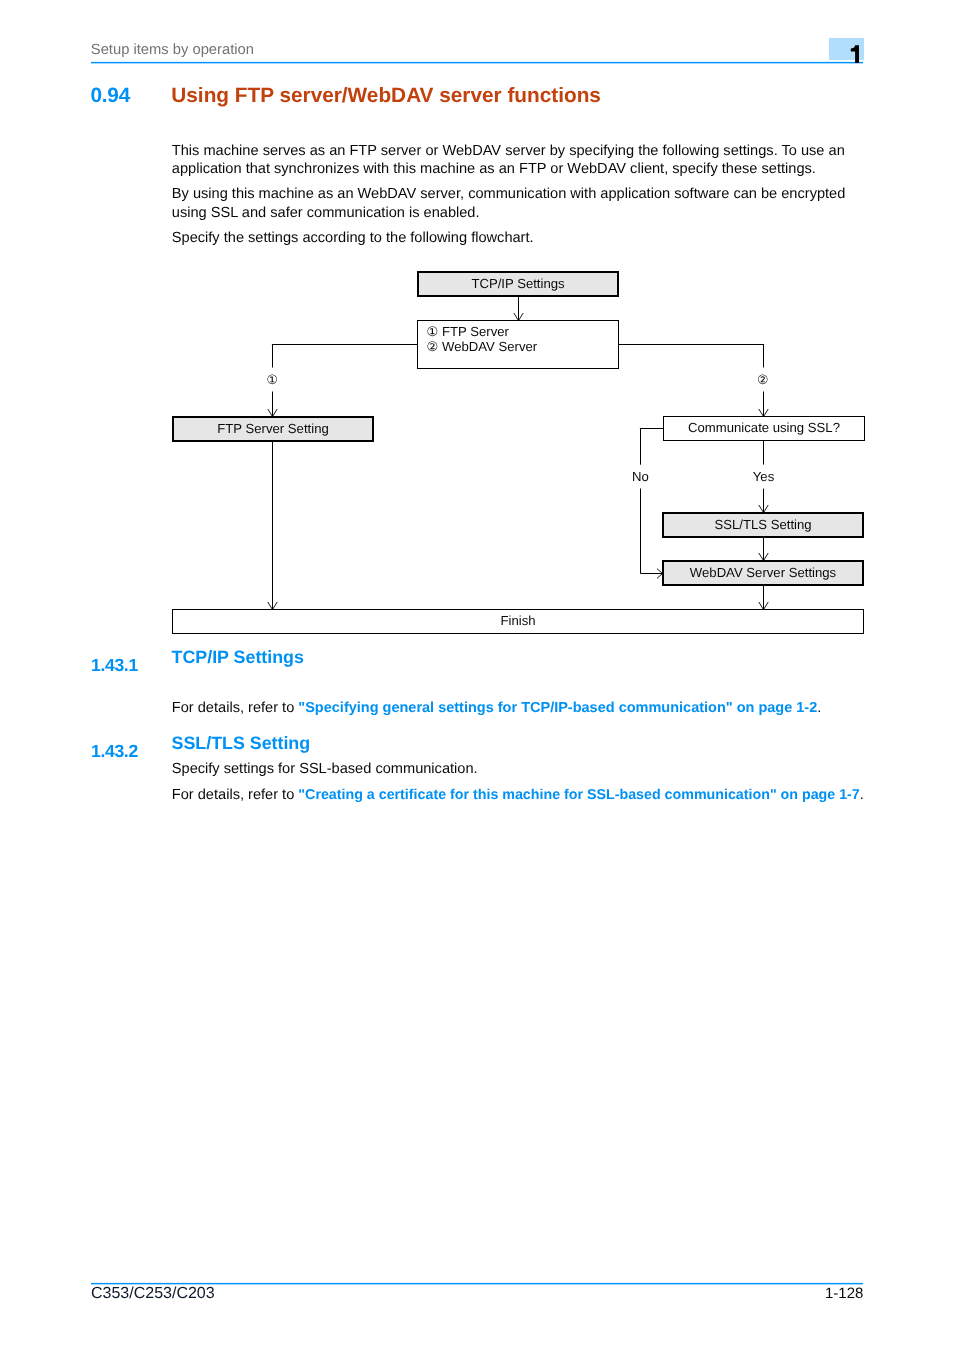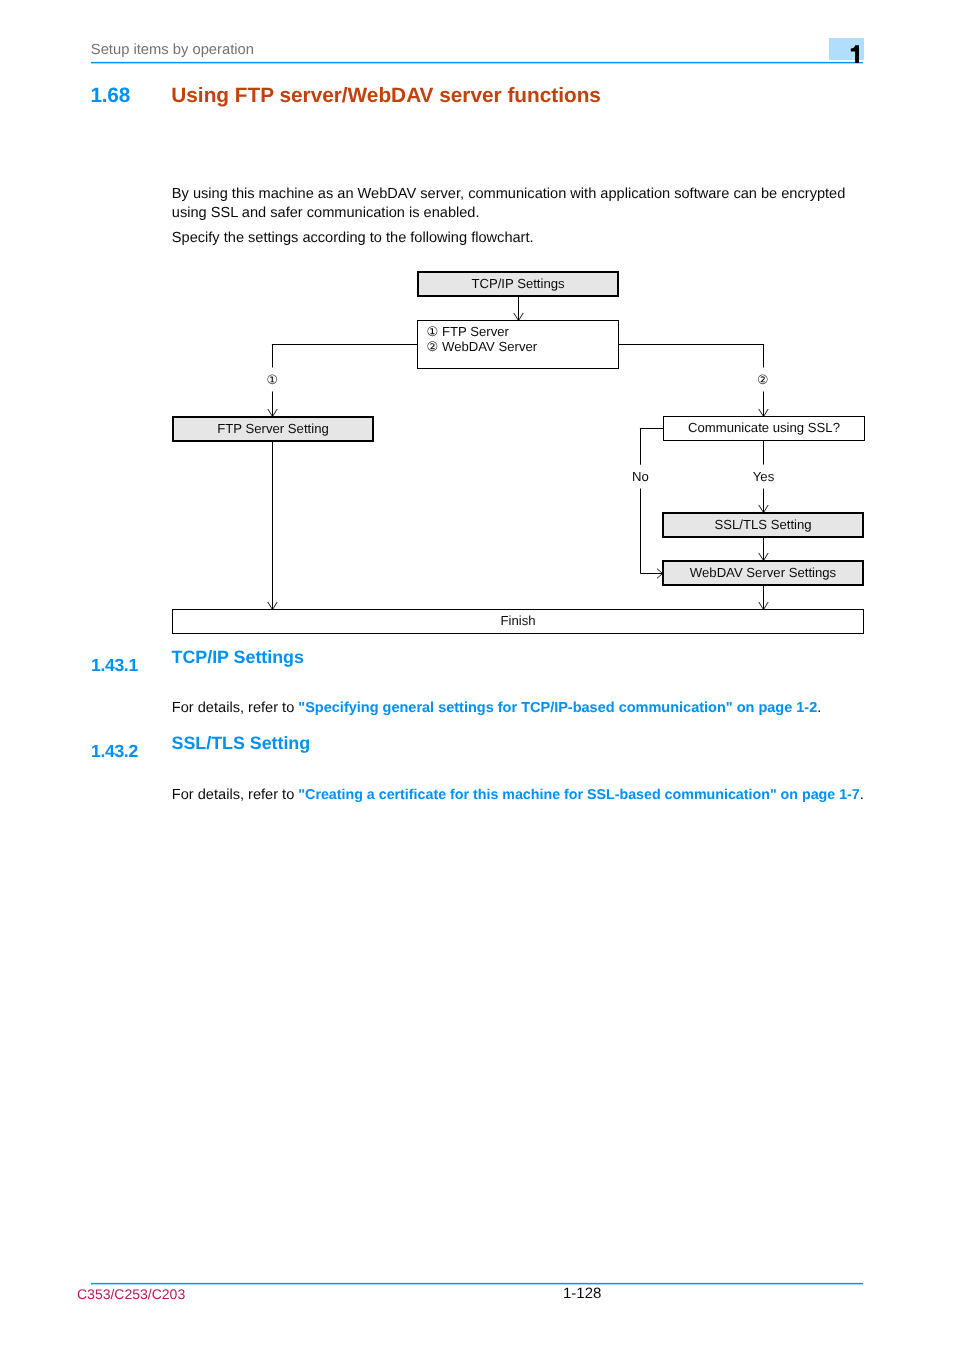--- a/index.html
+++ b/index.html
@@ -37,46 +37,47 @@
   .h2 .txt { position:absolute; left:80.6px; top:0; font-size:17.85px; font-weight:bold; color:#0091F5; line-height:20px; letter-spacing:-0.02px;}
 
   .lnk { color:#0091F5; font-weight:bold; font-size:14.32px; }
   .lnk.a { font-size:14.5px; }
   .lnk.b { font-size:14.25px; }
   .ref { white-space:nowrap; }
 
   
   .ftr-rule { position:absolute; left:91px; top:1282.2px; width:772.2px; height:3px;
     background:linear-gradient(to bottom, rgba(0,148,255,0) 0%, rgba(0,148,255,0.12) 18%, rgba(0,148,255,0.62) 31%, #0094FF 44%, #0094FF 62%, rgba(0,148,255,0.78) 72%, rgba(0,148,255,0.12) 90%, rgba(0,148,255,0) 100%); }
-  .ftr-left { position:absolute; left:77px; top:1284.9px; font-size:14px; color:#be185d; line-height:18px;}
-  .ftr-right { position:absolute; left:563px; top:1284.9px; width:300.4px; text-align:left; font-size:15.0px; color:#0a0a0a; line-height:18px;}
+  .ftr-left { position:absolute; left:91.0px; top:1284.9px; font-size:16px; color:#0f172a; line-height:18px;}
+  .ftr-right { position:absolute; left:563px; top:1284.9px; width:300.4px; text-align:right; font-size:15.0px; color:#0a0a0a; line-height:18px;}
 
   
   #flow { position:absolute; left:0; top:0; }
 </style>
 </head>
 <body>
 
 <div class="page">
 
   <div class="hdr">
     <div class="hdr-title">Setup items by operation</div>
   </div>
   <div class="hdr-rule"></div>
   <div class="chap-box"></div>
   <svg class="chap-num" width="22" height="22" viewBox="0 0 22 22">
     <path d="M9.1 3.15 L13.0 3.15 L13.0 21.0 L9.1 21.0 L9.1 9.6 L4.8 9.6 L4.8 6.4 C7.1 6.3 8.75 5.5 9.1 3.15 Z" fill="#000"></path>
   </svg>
   <span class="chap-num-txt">1</span>
 
   <div class="h1">
-    <span class="num">1.68</span>
+    <span class="num">0.94</span>
     <span class="txt">Using FTP server/WebDAV server functions</span>
   </div>
 
+  <div class="body" id="p1" style="top:141.9px;width:674px;">This machine serves as an FTP server or WebDAV server by specifying the following settings. To use an application that synchronizes with this machine as an FTP or WebDAV client, specify these settings.</div>
   <div class="body" id="p2" style="top:185.3px;width:675px;">By using this machine as an WebDAV server, communication with application software can be encrypted using SSL and safer communication is enabled.</div>
   <div class="body" id="p3" style="top:229.4px;">Specify the settings according to the following flowchart.</div>
 
   <svg id="flow" width="954" height="1350">
       <line x1="518.5" y1="297" x2="518.5" y2="320" stroke="#000" stroke-width="1"></line>
       <path d="M 513.8 313 L 518.5 320.6 L 523.2 313" fill="none" stroke="#000" stroke-width="0.9" stroke-linecap="butt" stroke-linejoin="miter"></path>
       <line x1="271.9" y1="344.5" x2="417.6" y2="344.5" stroke="#000" stroke-width="1"></line>
       <line x1="618.4" y1="344.5" x2="764.1" y2="344.5" stroke="#000" stroke-width="1"></line>
       <line x1="272.5" y1="344" x2="272.5" y2="367.5" stroke="#000" stroke-width="1"></line>
       <line x1="763.5" y1="344" x2="763.5" y2="367.5" stroke="#000" stroke-width="1"></line>
@@ -122,18 +123,19 @@
   <div class="h2" style="top:647px;">
     <span class="num">1.43.1</span>
     <span class="txt">TCP/IP Settings</span>
   </div>
   <div class="body" style="top:698.7px;"><span class="ref"><span>For details, refer to </span><span class="lnk a">"Specifying general settings for TCP/IP-based communication" on page 1-2</span><span>.</span></span></div>
 
   <div class="h2" style="top:732.6px;">
     <span class="num">1.43.2</span>
     <span class="txt">SSL/TLS Setting</span>
   </div>
+  <div class="body" style="top:760.2px;">Specify settings for SSL-based communication.</div>
   <div class="body" style="top:786.2px;"><span class="ref"><span>For details, refer to </span><span class="lnk b">"Creating a certificate for this machine for SSL-based communication" on page 1-7</span><span>.</span></span></div>
 
   <div class="ftr-rule"></div>
   <div class="ftr-left">C353/C253/C203</div>
   <div class="ftr-right">1-128</div>
 </div>
 
 </body></html>

